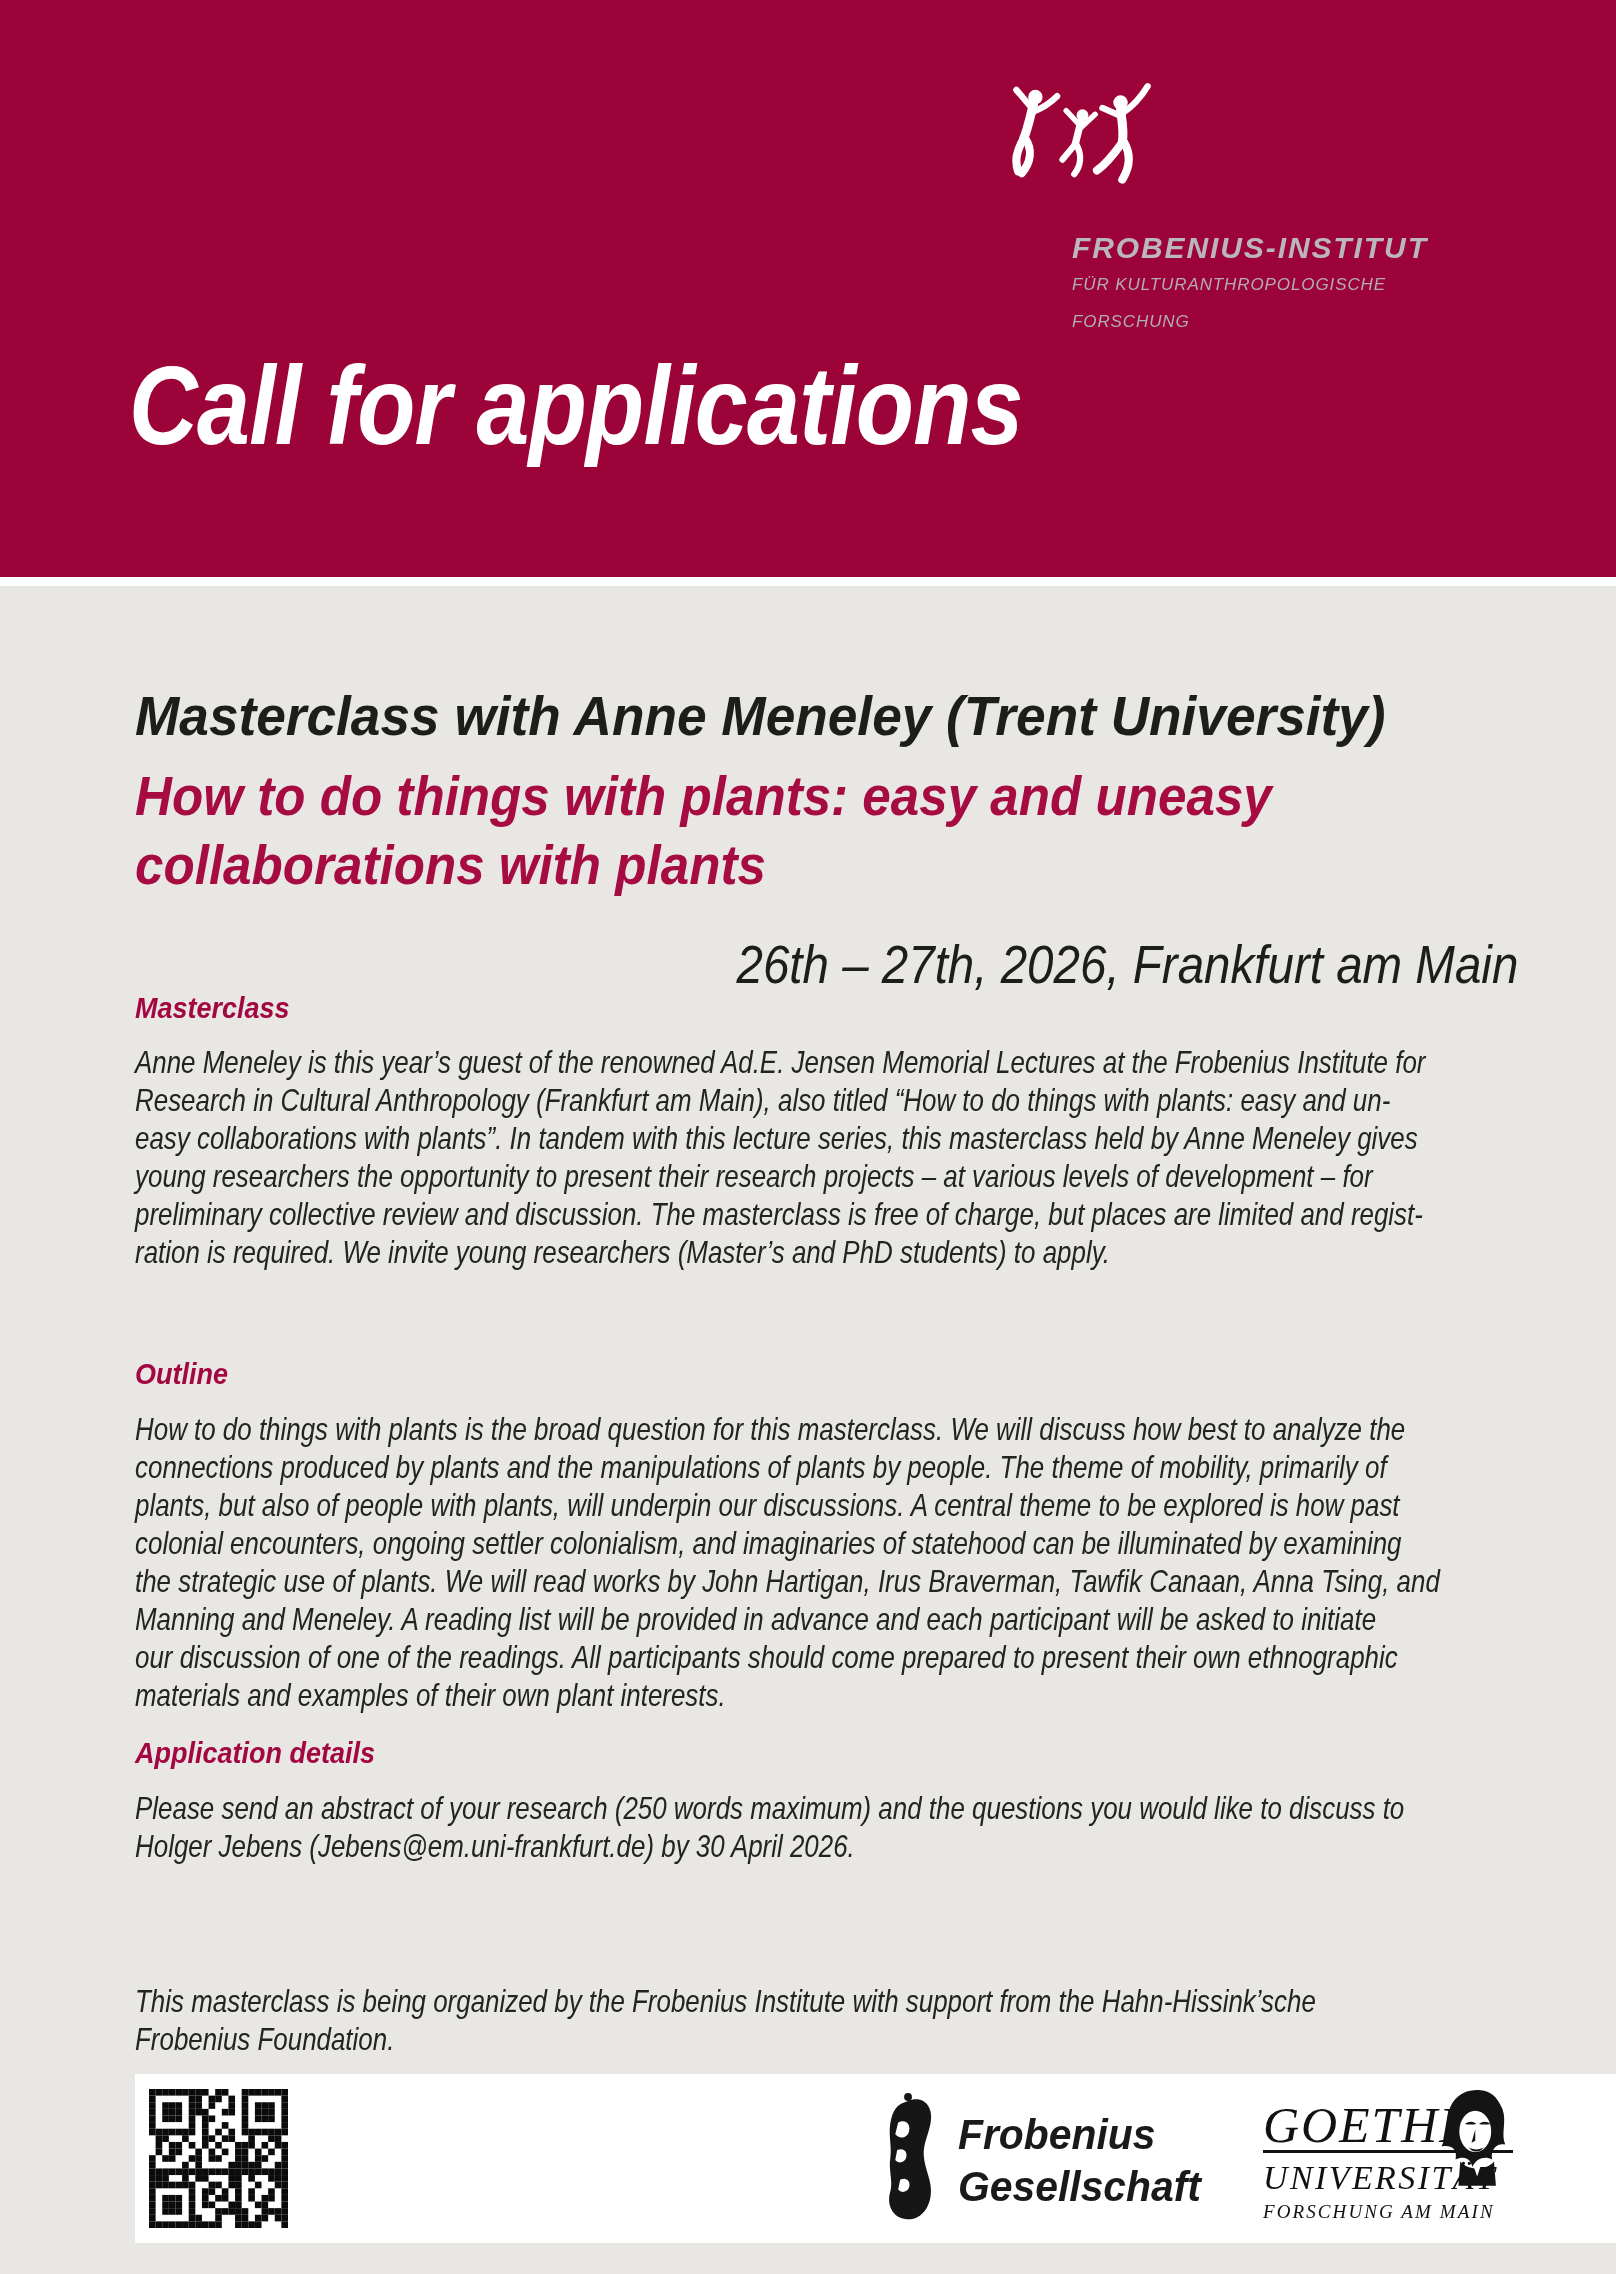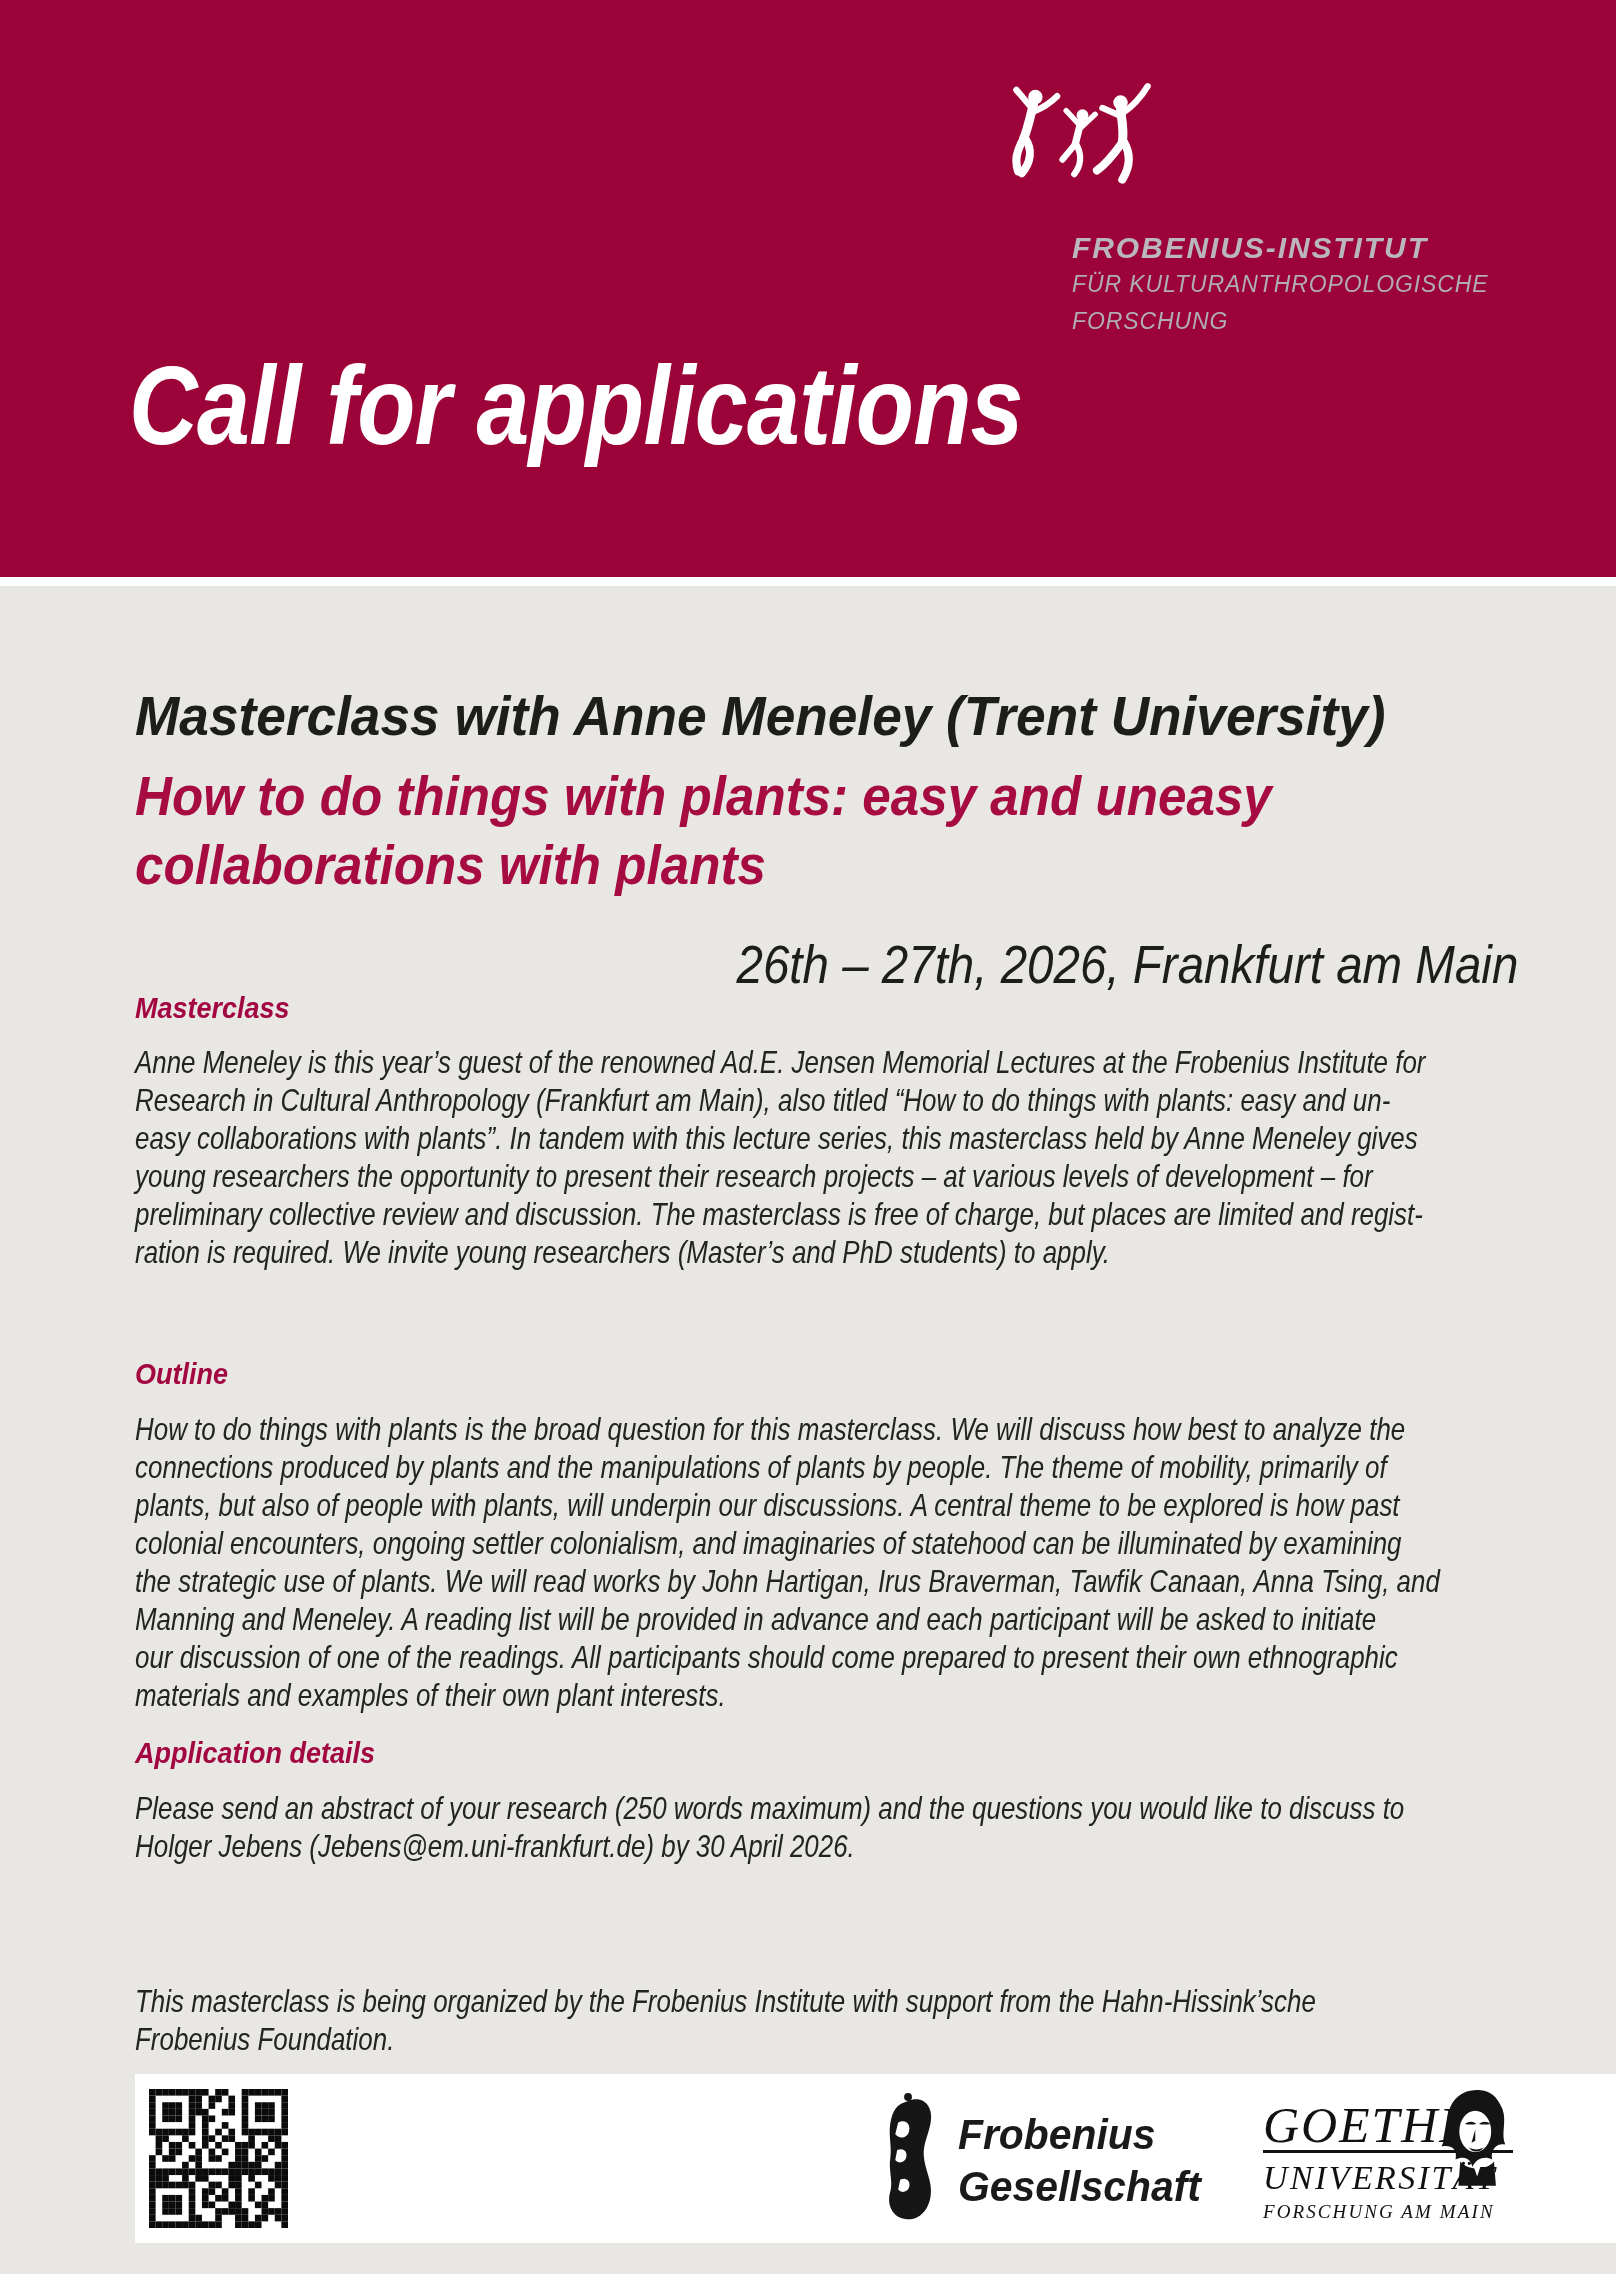--- a/index.html
+++ b/index.html
@@ -7,21 +7,21 @@
   .poster{
     position:relative; width:1617px; height:2274px; overflow:hidden;
     background:#e9e7e4; font-family:"Liberation Sans", sans-serif; color:#232321;font-style:italic;
   }
   
   .masthead{ position:absolute; left:0; top:0; width:1617px; height:577px; background:#9c0339; }
   .sep{ position:absolute; left:0; top:577px; width:1617px; height:8.5px; background:#ffffff; }
   .figures{ position:absolute; left:1010px; top:81px; width:154px; height:130px; }
   .brand-text{ position:absolute; left:1072px; top:229px; }
   .brand-line1{ font-size:30px; font-weight:bold; letter-spacing:1.9px; color:#bab7bc; line-height:37px; }
-  .brand-line2{ font-size:23px; letter-spacing:0.9px; color:#b1aeb3; line-height:37px; }
+  .brand-line2{ font-size:17px; letter-spacing:0.9px; color:#b1aeb3; line-height:37px; }
   .title{
     position:absolute; left:129px; top:350px; font-size:112px; line-height:112px;
     font-weight:bold; color:#ffffff; white-space:nowrap;
     transform:scaleX(0.85); transform-origin:0 0; letter-spacing:-0.9px;
   }
   
   .h2{
     position:absolute; left:135px; top:685px; font-size:56px; line-height:62px; font-weight:bold;
     color:#1d1d1b; white-space:nowrap; transform:scaleX(0.95); transform-origin:0 0;
   }

